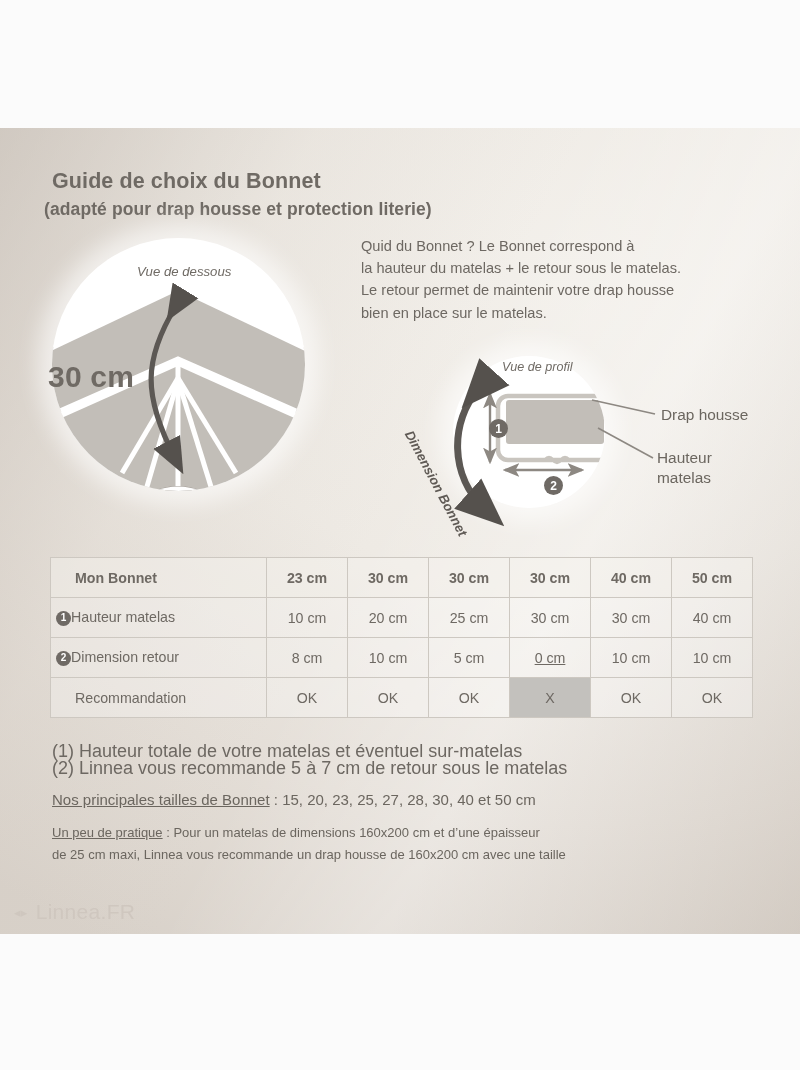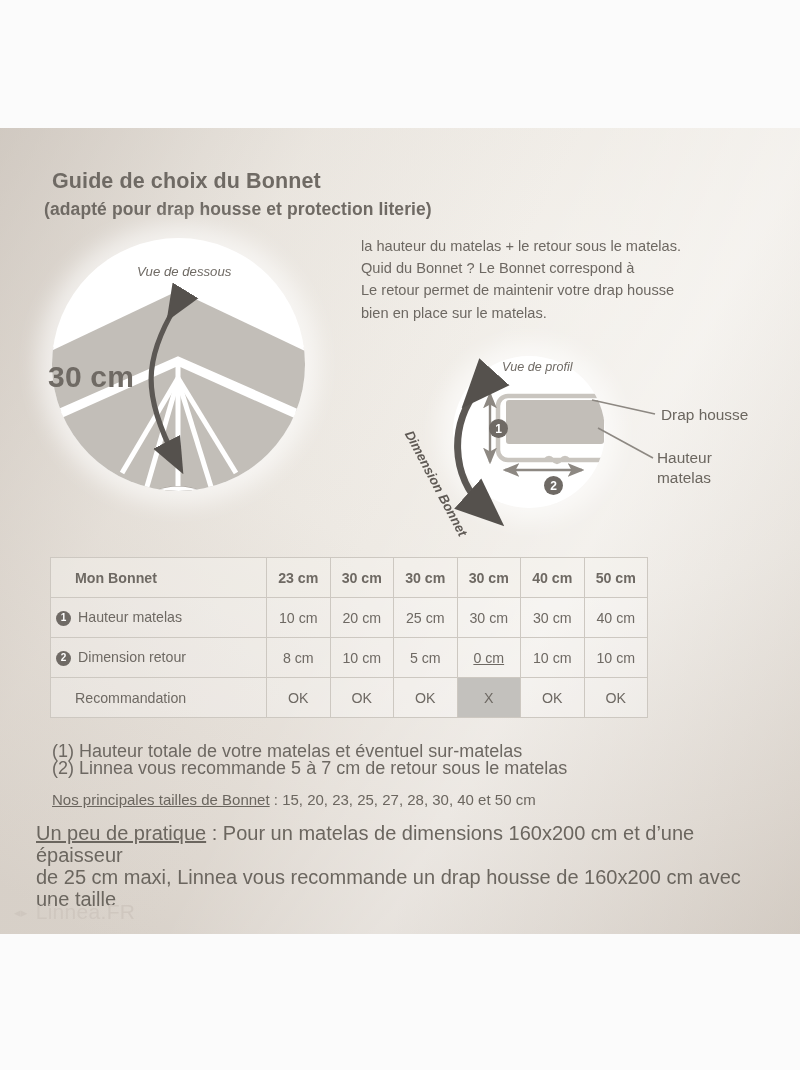--- a/index.html
+++ b/index.html
@@ -70,67 +70,67 @@
     width:15px;height:15px;border-radius:50%;background:#6f6a65;color:#fff;
     font-size:10px;font-weight:bold;line-height:1;vertical-align:middle;
   }
   .badge.big{width:19px;height:19px;font-size:12px;}
   .dbadge{position:absolute;}
   #db1{left:489px;top:291px;}
   #db2{left:544px;top:348px;}
 
   
   .tbl{
-    position:absolute;left:50px;top:429px;width:598px;
+    position:absolute;left:50px;top:429px;width:703px;
     border-collapse:collapse;table-layout:fixed;
   }
   .tbl td{
     border:1px solid #cdc8c1;height:37px;text-align:center;
     font-size:14.2px;color:#6e6963;background:rgba(255,255,255,.30);
   }
   .tbl tr:first-child td{font-weight:bold;background:rgba(246,244,240,.45);}
   .tbl td.lead{
     text-align:left;padding-left:24px;width:190px;
   }
   .tbl td.lead.hasb{padding-left:5px;}
-  .tbl td.lead .bt{margin-left:7px;}
+  .tbl td.lead .bt{}
   .tbl td.xcell{background:#c3c1bd;}
   .tbl td u{text-decoration:underline;}
 
   
   .fn{position:absolute;left:52px;font-size:18px;color:#6d6862;}
   #fn1{top:613px;}
   #fn2{top:630px;}
   .big1{position:absolute;left:52px;top:663px;font-size:15px;color:#6b665f;}
   .big1 u{text-decoration:underline;}
   .para{
-    position:absolute;left:36px;top:694px;width:706px;
-    font-size:20px;line-height:22px;color:#6b665f;
+    position:absolute;left:52px;top:694px;width:706px;
+    font-size:13px;line-height:22px;color:#6b665f;
   }
   .para u{text-decoration:underline;}
 
   
   .logo{
     position:absolute;left:14px;top:772px;display:flex;align-items:center;gap:8px;
     font-size:21px;color:#cfc7bf;letter-spacing:.3px;
   }
   .logo .lg-ico{font-size:13px;color:#cfc7bf;}
 </style>
 </head>
 <body>
 
 <div class="page">
 <div class="inner">
 
   <div class="h1">Guide de choix du Bonnet</div>
   <div class="h2">(adapté pour drap housse et protection literie)</div>
 
   <div class="intro">
+    <div>Quid du Bonnet ? Le Bonnet correspond à</div>
     <div>la hauteur du matelas + le retour sous le matelas.</div>
-    <div>Quid du Bonnet ? Le Bonnet correspond à</div>
     <div>Le retour permet de maintenir votre drap housse</div>
     <div>bien en place sur le matelas.</div>
   </div>
 
   <div class="circ soft" id="circA"></div>
   <div class="circ soft" id="circB"></div>
 
   <svg class="ov" viewBox="0 0 800 806">
     <defs>
       <clipPath id="clipA">

